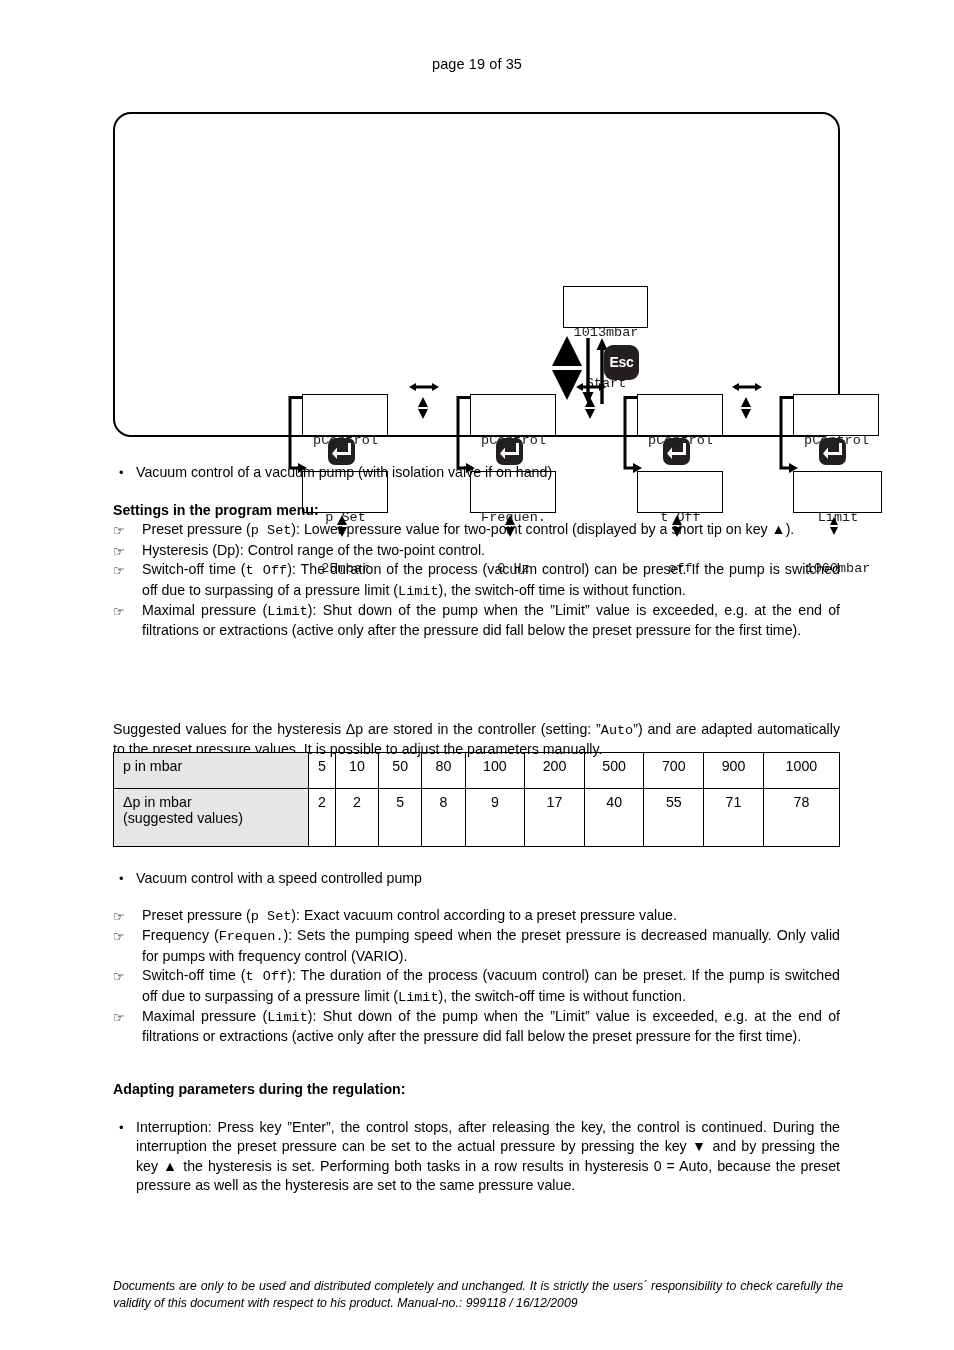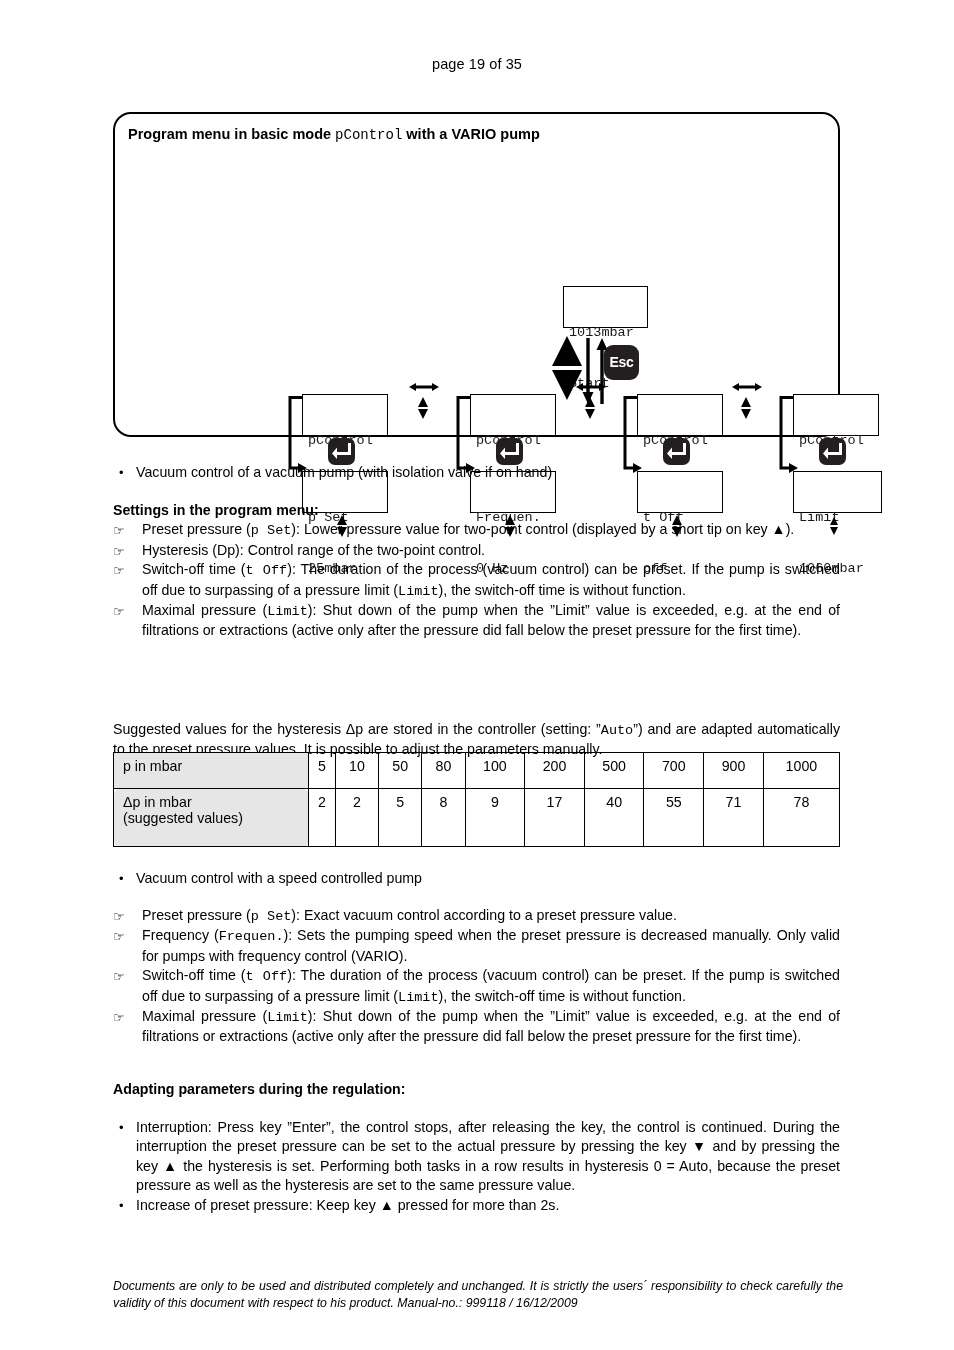--- a/index.html
+++ b/index.html
@@ -59,21 +59,21 @@
     border: 1.6px solid #000;
     box-sizing: border-box;
     background: #fff;
     font-family: "Liberation Mono", "DejaVu Sans Mono", monospace;
     font-size: 13.5px;
     line-height: 17px;
     padding: 3px 4px 3px 5px;
     white-space: pre;
     color: #1a1a1a;
   }
-  .lcd-line { display: block; }
+  .lcd-line { display: block; text-align: center; }
 
   
   .lcd-start { left: 448px; top: 172px; width: 85px; height: 42px; }
 
   
   .lcd-top  { width: 86px; height: 42px; top: 280px; }
   .lcd-bot  { width: 86px; height: 42px; top: 357px; }
   .col1 { left: 187px; }
   .col2 { left: 355px; }
   .col3 { left: 522px; }
@@ -246,23 +246,20 @@
     text-align: justify;
   }
 </style>
 </head>
 <body>
 
 <div class="page-header">page 19 of 35</div>
 
 <div class="diagram-panel">
 
-  <div class="diagram-title">
-    <span>Program menu in basic mode </span><span class="mono">pControl</span><span>  with a VARIO pump</span>
-  </div>
 
   <div class="lcd lcd-start">
     <span class="lcd-line">1013mbar</span>
     <span class="lcd-line">Start</span>
   </div>
 
   <div class="diamond big">
     <span class="half up"></span>
     <span class="half dn"></span>
   </div>
@@ -486,18 +483,15 @@
 </div>
 
 <div class="body-text" style="top:1080px;">
   <div class="heading">Adapting parameters during the regulation:</div>
 </div>
 
 <div class="body-text" style="top:1118px;">
   <div class="bt-bullet">
     <b>Interruption:</b><span> Press key ”Enter”, the control stops, after releasing the key, the control is continued. During the interruption the preset pressure can be set to the actual pressure by pressing the key ▼ and by pressing the key ▲ the hysteresis is set. Performing both tasks in a row results in hysteresis 0 = Auto, because the preset pressure as well as the hysteresis are set to the same pressure value.</span>
   </div>
-  <div class="bt-bullet">
-    <b>Increase of preset pressure:</b><span> Keep key ▲ pressed for more than 2s.</span>
-  </div>
 </div>
 
 <div class="footer">Documents are only to be used and distributed completely and unchanged. It is strictly the users´ responsibility to check carefully the validity of this document with respect to his product. Manual-no.: 999118 / 16/12/2009</div>
 
 </body></html>

